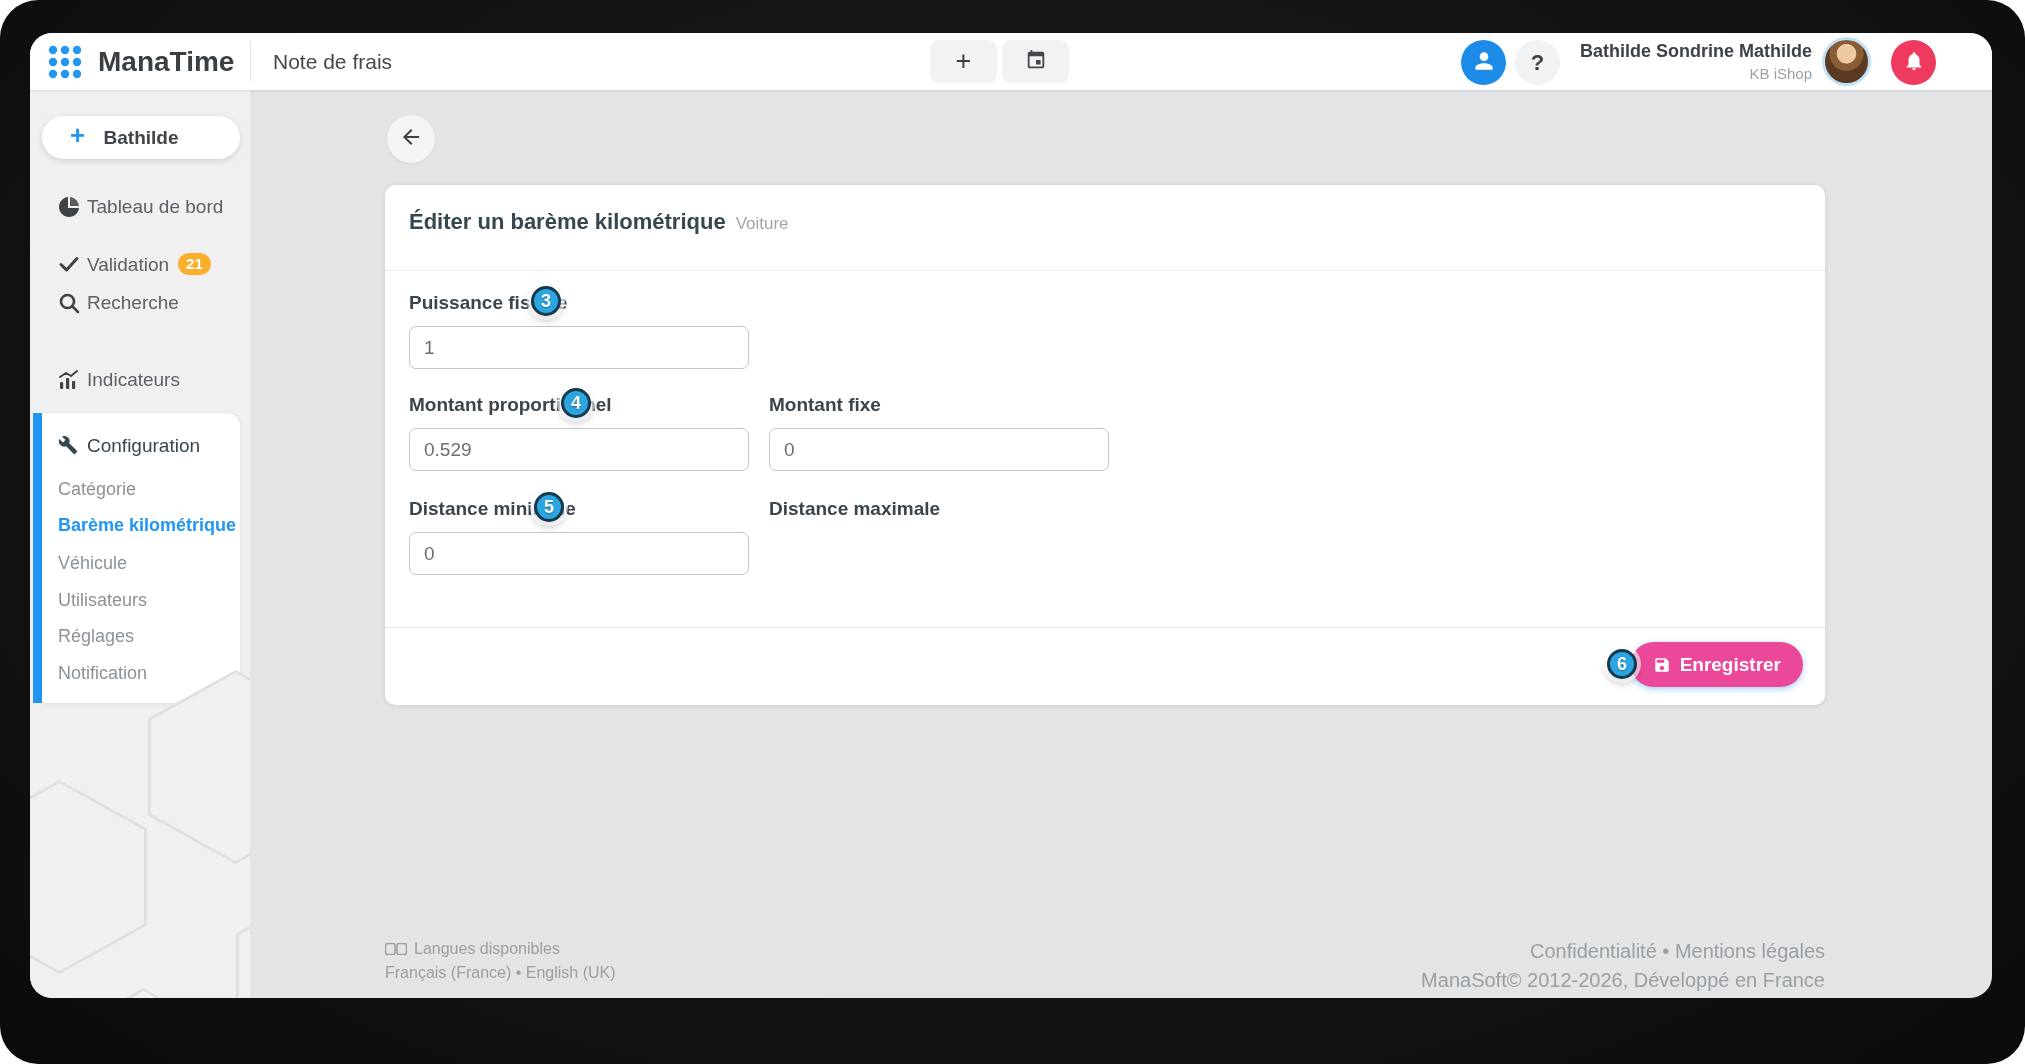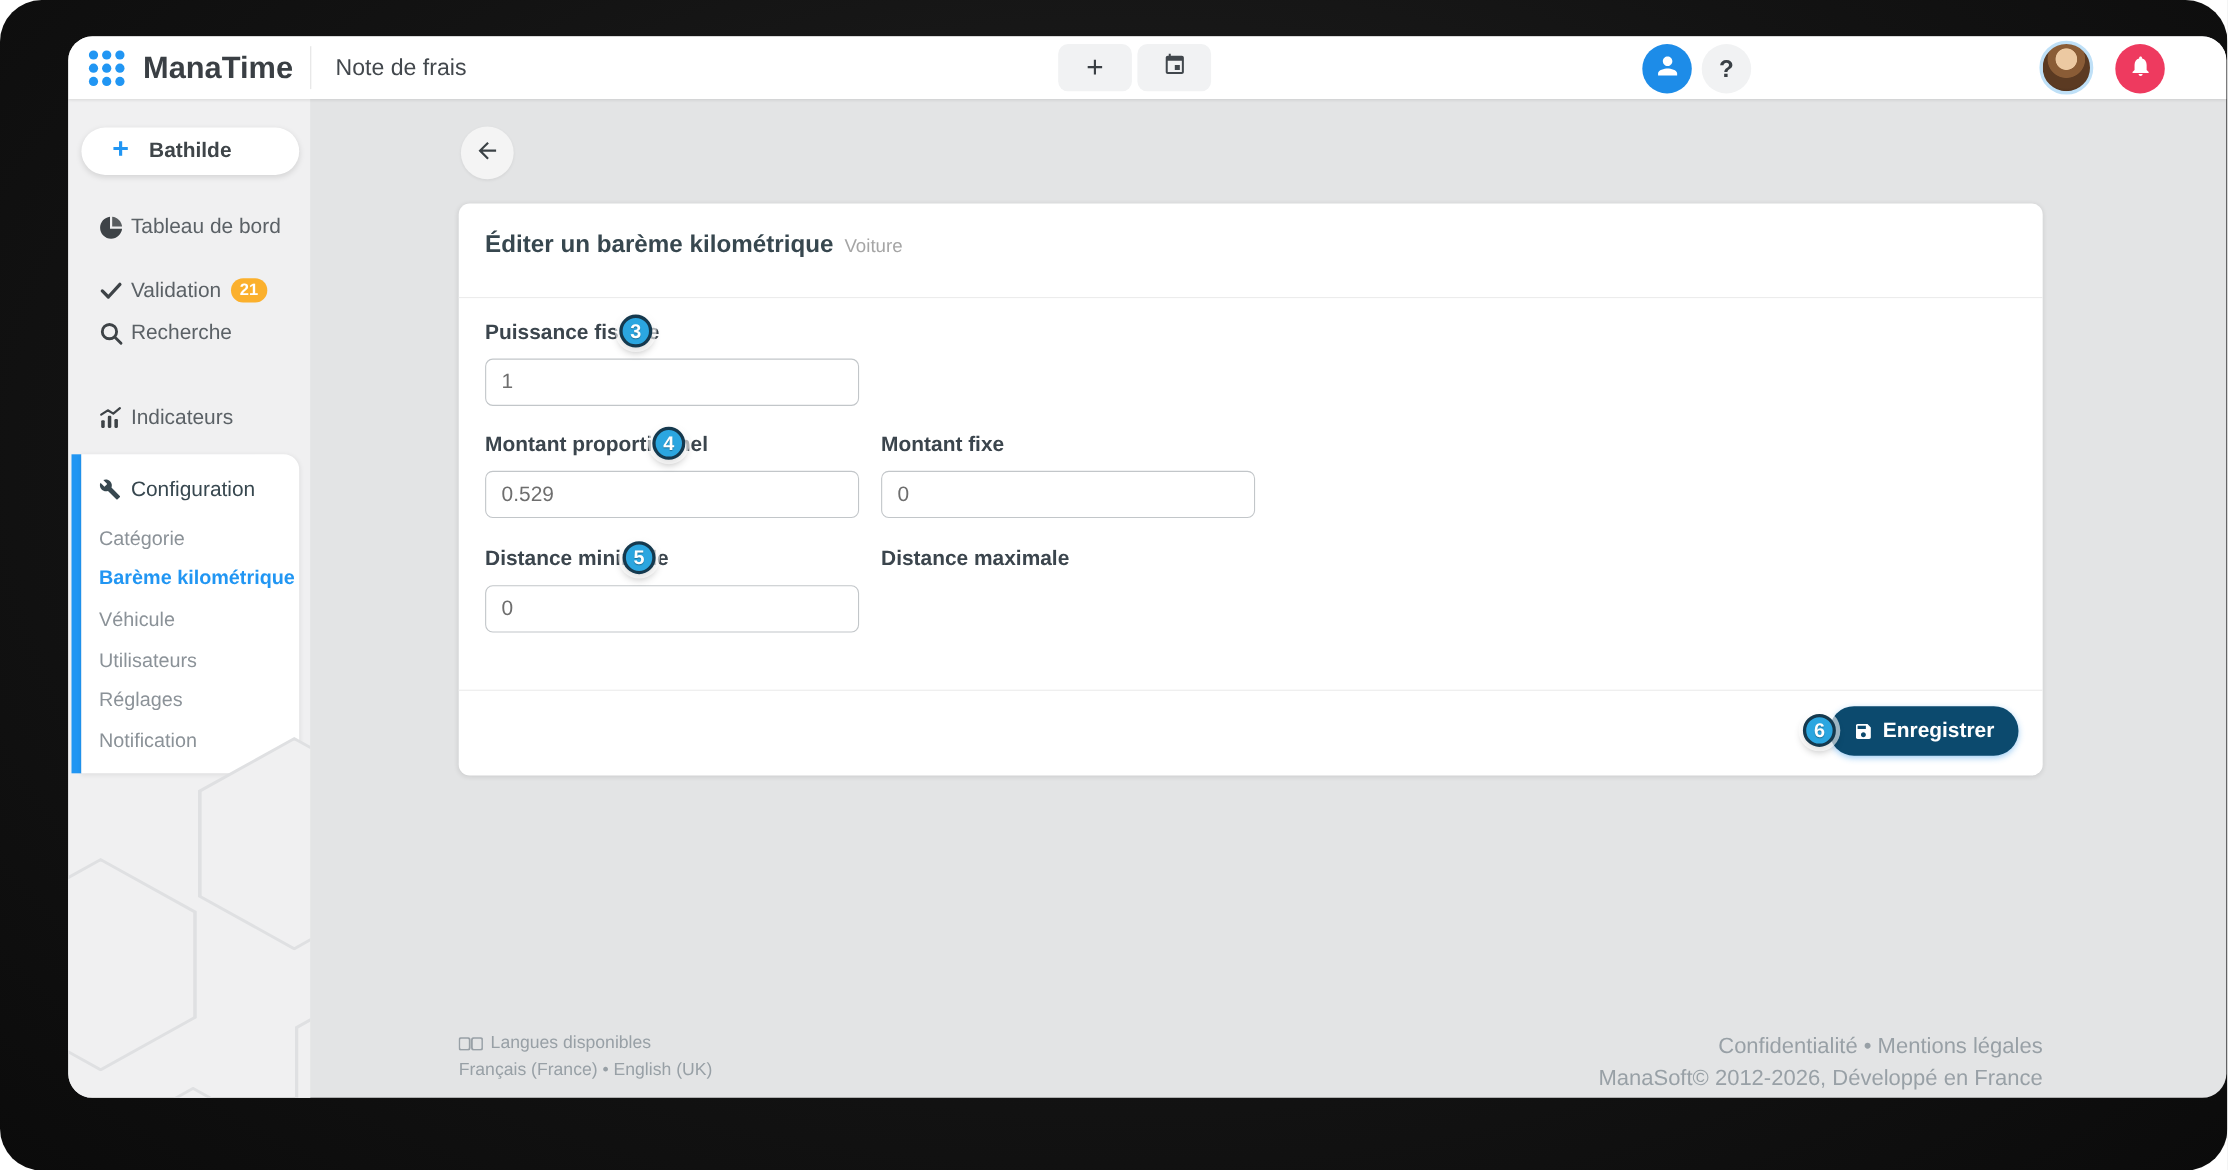--- a/index.html
+++ b/index.html
@@ -1,21 +1,21 @@
 <!DOCTYPE html>
 <html><head>
 <meta charset="utf-8">
 <style>
   * { margin:0; padding:0; box-sizing:border-box; }
   body { font-family:"Liberation Sans", sans-serif; background:#fff; }
   .stage { position:relative; width:2025px; height:1064px; background:#fff; overflow:hidden; }
   .frame { position:absolute; inset:0; border-radius:38px;
            background:radial-gradient(ellipse at 50% 40%, #232323 0%, #131313 60%, #0b0b0b 100%); }
   .app { position:absolute; left:30px; top:33px; width:1962px; height:965px;
-         border-radius:22px; background:#e3e4e5; overflow:hidden;margin-left:32px; }
+         border-radius:22px; background:#e3e4e5; overflow:hidden; }
 
   
   .topbar { position:absolute; left:0; top:0; width:100%; height:57px; background:#fff;
             box-shadow:0 1px 3px rgba(0,0,0,.10); z-index:30; }
   .grid-icon { position:absolute; left:16px; top:10px; }
   .brand { position:absolute; left:68px; top:0; line-height:57px; font-size:28px; font-weight:bold; color:#3a3f44; }
   .hdr-divider { position:absolute; left:220px; top:9px; width:1px; height:39px; background:#e3e3e3; }
   .page-title { position:absolute; left:243px; top:0; line-height:57px; font-size:21px; color:#43484d; }
   .hdr-btn { position:absolute; top:7px; width:67px; height:43px; border-radius:9px; background:#f1f2f3;
              display:flex; align-items:center; justify-content:center; cursor:pointer; }
@@ -73,21 +73,21 @@
   .card-subtitle { font-size:17px; color:#a5a5a5; margin-left:10px; }
   .divider { position:absolute; left:0; width:100%; height:1px; background:#ececec; }
   .fld-label { position:absolute; font-size:19px; font-weight:bold; color:#3b454d; white-space:nowrap; }
   .fld-input { position:absolute; width:340px; height:43px; border:1.5px solid #c2c6c9; border-radius:7px;
                font-family:"Liberation Sans", sans-serif; font-size:19px; color:#6e6e6e; padding:0 14px; background:#fff; }
   .step-badge { position:absolute; width:30px; height:30px; border-radius:50%; background:#2ba6e0;
                 border:3px solid #15394e; color:#fff; font-weight:bold; font-size:18px;
                 display:flex; align-items:center; justify-content:center;
                 box-shadow:0 0 0 4px rgba(255,255,255,.6), 0 4px 8px rgba(0,0,0,.30);
                 text-shadow:0 1px 1px rgba(0,0,0,.35); z-index:5; }
-  .save-btn { position:absolute; right:22px; top:457px; height:45px; border-radius:23px; background:#0c4a6e;
+  .save-btn { position:absolute; right:22px; top:457px; height:45px; border-radius:23px; background:#ec4899;
               border:none; color:#fff; font-family:"Liberation Sans", sans-serif; font-size:19px; font-weight:600;
               display:flex; align-items:center; gap:9px; padding:0 22px; cursor:pointer;
               box-shadow:0 2px 6px rgba(43,147,233,.45); }
   .footer-left { position:absolute; left:135px; top:850px; font-size:16px; color:#98a0a6; }
   .footer-left .row1 { display:flex; align-items:center; gap:7px; }
   .footer-left .row2 { margin-top:6px; }
   .footer-right { position:absolute; right:167px; top:850px; font-size:20px; color:#98a0a6; text-align:right; }
   .footer-right .row2 { margin-top:6px; }
 </style>
 </head>
@@ -132,20 +132,24 @@
         <span>
           <svg width="26" height="26" viewBox="0 0 24 24" fill="#fff">
             <path d="M12 12c2.21 0 4-1.79 4-4s-1.79-4-4-4-4 1.79-4 4 1.79 4 4 4zm0 2c-2.67 0-8 1.34-8 4v2h16v-2c0-2.66-5.33-4-8-4z"></path>
           </svg>
         </span>
       </div>
       <div class="circle-btn help">
         <span>?</span>
       </div>
 
+      <div class="nameblock">
+        <div class="nm">Bathilde Sondrine Mathilde</div>
+        <div class="org">KB iShop</div>
+      </div>
       <div class="avatar"></div>
       <div class="circle-btn bell-btn">
         <span>
           <svg width="22" height="22" viewBox="0 0 24 24" fill="#fff">
             <path d="M12 22c1.1 0 2-.9 2-2h-4c0 1.1.89 2 2 2zm6-6v-5c0-3.07-1.64-5.64-4.5-6.32V4c0-.83-.67-1.5-1.5-1.5s-1.5.67-1.5 1.5v.68C7.63 5.36 6 7.92 6 11v5l-2 2v1h16v-1l-2-2z"></path>
           </svg>
         </span>
       </div>
     </header>
 

